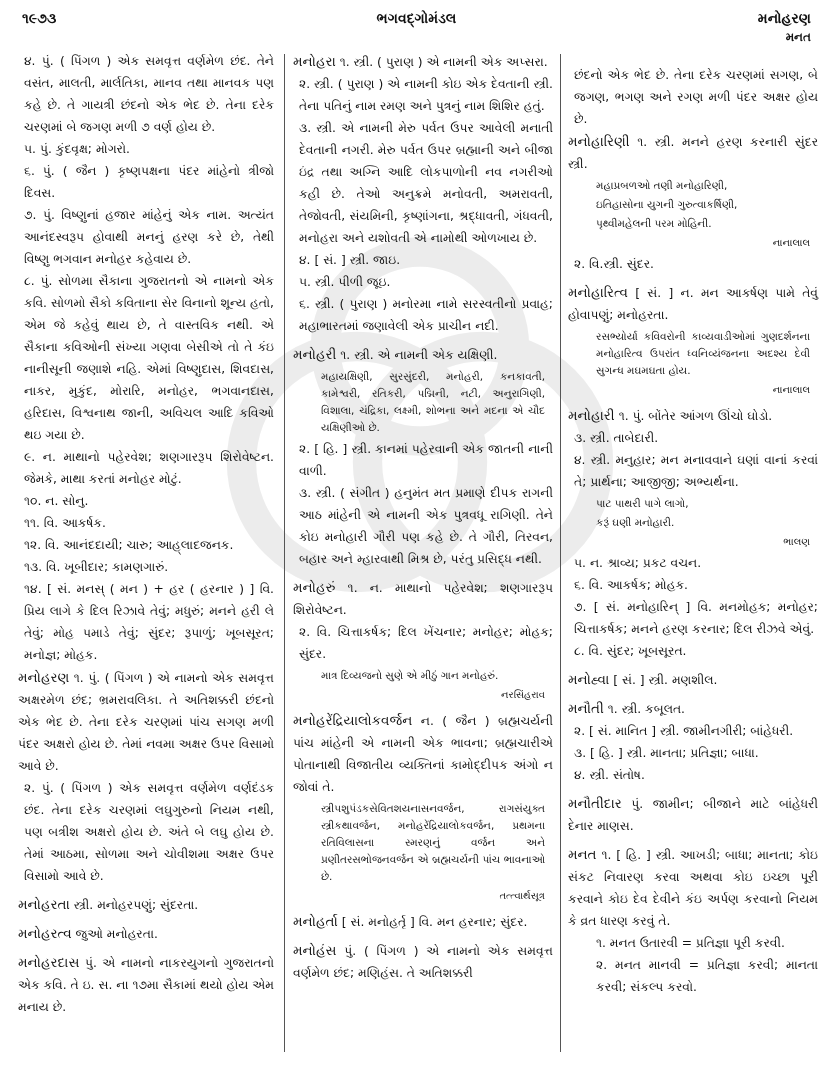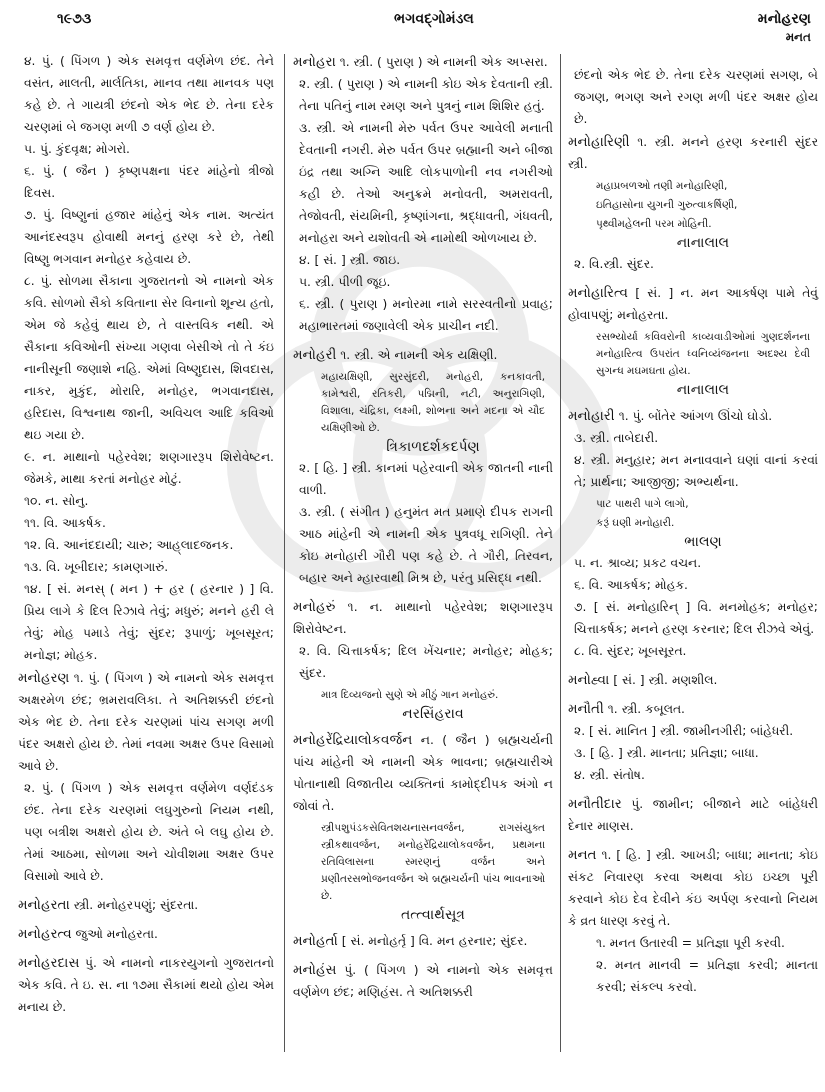--- a/index.html
+++ b/index.html
@@ -6,41 +6,41 @@
   body {
     width: 825px; height: 1092px; overflow: hidden; position: relative;
     font-family: "DejaVu Sans", sans-serif; color: #111111;
   }
   .watermark {
     position: absolute; left: 210px; top: 210px; width: 420px; height: 420px;
     pointer-events: none; opacity: 0.07;
   }
   .header {
     position: absolute; top: 6px; left: 22px; right: 14px; height: 26px;
-    font-size: 14px; font-weight: bold; margin-left: 35px;
+    font-size: 14px; font-weight: bold;
   }
   .header .pg { position: absolute; left: 0; top: 4px; }
   .header .title { position: absolute; left: 0; right: 0; text-align: center; top: 4px; }
   .header .gw1 { position: absolute; right: 0; top: 4px; }
   .header .gw2 { position: absolute; right: 0; top: 24px; font-size: 12px; }
   .col {
     position: absolute; top: 50px; bottom: 8px;
     font-size: 12.3px; line-height: 22px; text-align: justify;
   }
   .col-left { left: 18px; width: 256px; }
   .col-mid { left: 293px; width: 260px; }
   .col-right { left: 568px; width: 250px; }
   .divider { position: absolute; top: 54px; bottom: 40px; width: 1px; background: #555; }
   .d1 { left: 284px; }
   .d2 { left: 560px; }
   .entry { margin: 0 0 6px 0; }
   .sense { margin: 0; padding-left: 6px; }
   .hw { font-weight: normal; font-size: 13.5px; }
   .quote { font-size: 10.5px; line-height: 17px; padding-left: 20px; margin: 2px 8px; }
-  .src { text-align: center; font-size: 14px; }
+  .src { text-align: right; font-size: 10px; }
   .sub { padding-left: 28px; }
 </style>
 </head>
 <body>
 
 <svg class="watermark" viewBox="0 0 200 200">
   <circle cx="70" cy="120" r="55" fill="none" stroke="#000" stroke-width="14"></circle>
   <circle cx="130" cy="120" r="55" fill="none" stroke="#000" stroke-width="14"></circle>
   <circle cx="100" cy="65" r="45" fill="none" stroke="#000" stroke-width="14"></circle>
 </svg>
@@ -94,21 +94,20 @@
     <p class="sense">૨. સ્ત્રી. ( પુરાણ ) એ નામની કોઇ એક દેવતાની સ્ત્રી. તેના પતિનું નામ રમણ અને પુત્રનું નામ શિશિર હતું.</p>
     <p class="sense">૩. સ્ત્રી. એ નામની મેરુ પર્વત ઉપર આવેલી મનાતી દેવતાની નગરી. મેરુ પર્વત ઉપર બ્રહ્માની અને બીજા ઇંદ્ર તથા અગ્નિ આદિ લોકપાળોની નવ નગરીઓ કહી છે. તેઓ અનુક્રમે મનોવતી, અમરાવતી, તેજોવતી, સંયમિની, કૃષ્ણાંગના, શ્રદ્ધાવતી, ગંધવતી, મનોહરા અને યશોવતી એ નામોથી ઓળખાય છે.</p>
     <p class="sense">૪. [ સં. ] સ્ત્રી. જાઇ.</p>
     <p class="sense">૫. સ્ત્રી. પીળી જૂઇ.</p>
     <p class="sense">૬. સ્ત્રી. ( પુરાણ ) મનોરમા નામે સરસ્વતીનો પ્રવાહ; મહાભારતમાં જણાવેલી એક પ્રાચીન નદી.</p>
   </div>
   <div class="entry">
     <span class="hw">મનોહરી</span>
     <span>૧. સ્ત્રી. એ નામની એક યક્ષિણી.</span>
     <p class="quote">મહાયક્ષિણી, સુરસુંદરી, મનોહરી, કનકાવતી, કામેશ્વરી, રતિકરી, પદ્મિની, નટી, અનુરાગિણી, વિશાલા, ચંદ્રિકા, લક્ષ્મી, શોભના અને મદના એ ચૌદ યક્ષિણીઓ છે.</p>
-    <div class="quote src">ત્રિકાળદર્શકદર્પણ</div>
     <p class="sense">૨. [ હિ. ] સ્ત્રી. કાનમાં પહેરવાની એક જાતની નાની વાળી.</p>
     <p class="sense">૩. સ્ત્રી. ( સંગીત ) હનુમંત મત પ્રમાણે દીપક રાગની આઠ માંહેની એ નામની એક પુત્રવધૂ રાગિણી. તેને કોઇ મનોહારી ગૌરી પણ કહે છે. તે ગૌરી, તિરવન, બહાર અને મ્હારવાથી મિશ્ર છે, પરંતુ પ્રસિદ્ધ નથી.</p>
   </div>
   <div class="entry">
     <span class="hw">મનોહરું</span>
     <span>૧. ન. માથાનો પહેરવેશ; શણગારરૂપ શિરોવેષ્ટન.</span>
     <p class="sense">૨. વિ. ચિત્તાકર્ષક; દિલ ખેંચનાર; મનોહર; મોહક; સુંદર.</p>
     <p class="quote">માત્ર દિવ્યજનો સુણે એ મીઠું ગાન મનોહરું.</p>
     <div class="quote src">નરસિંહરાવ</div>
   </div>

